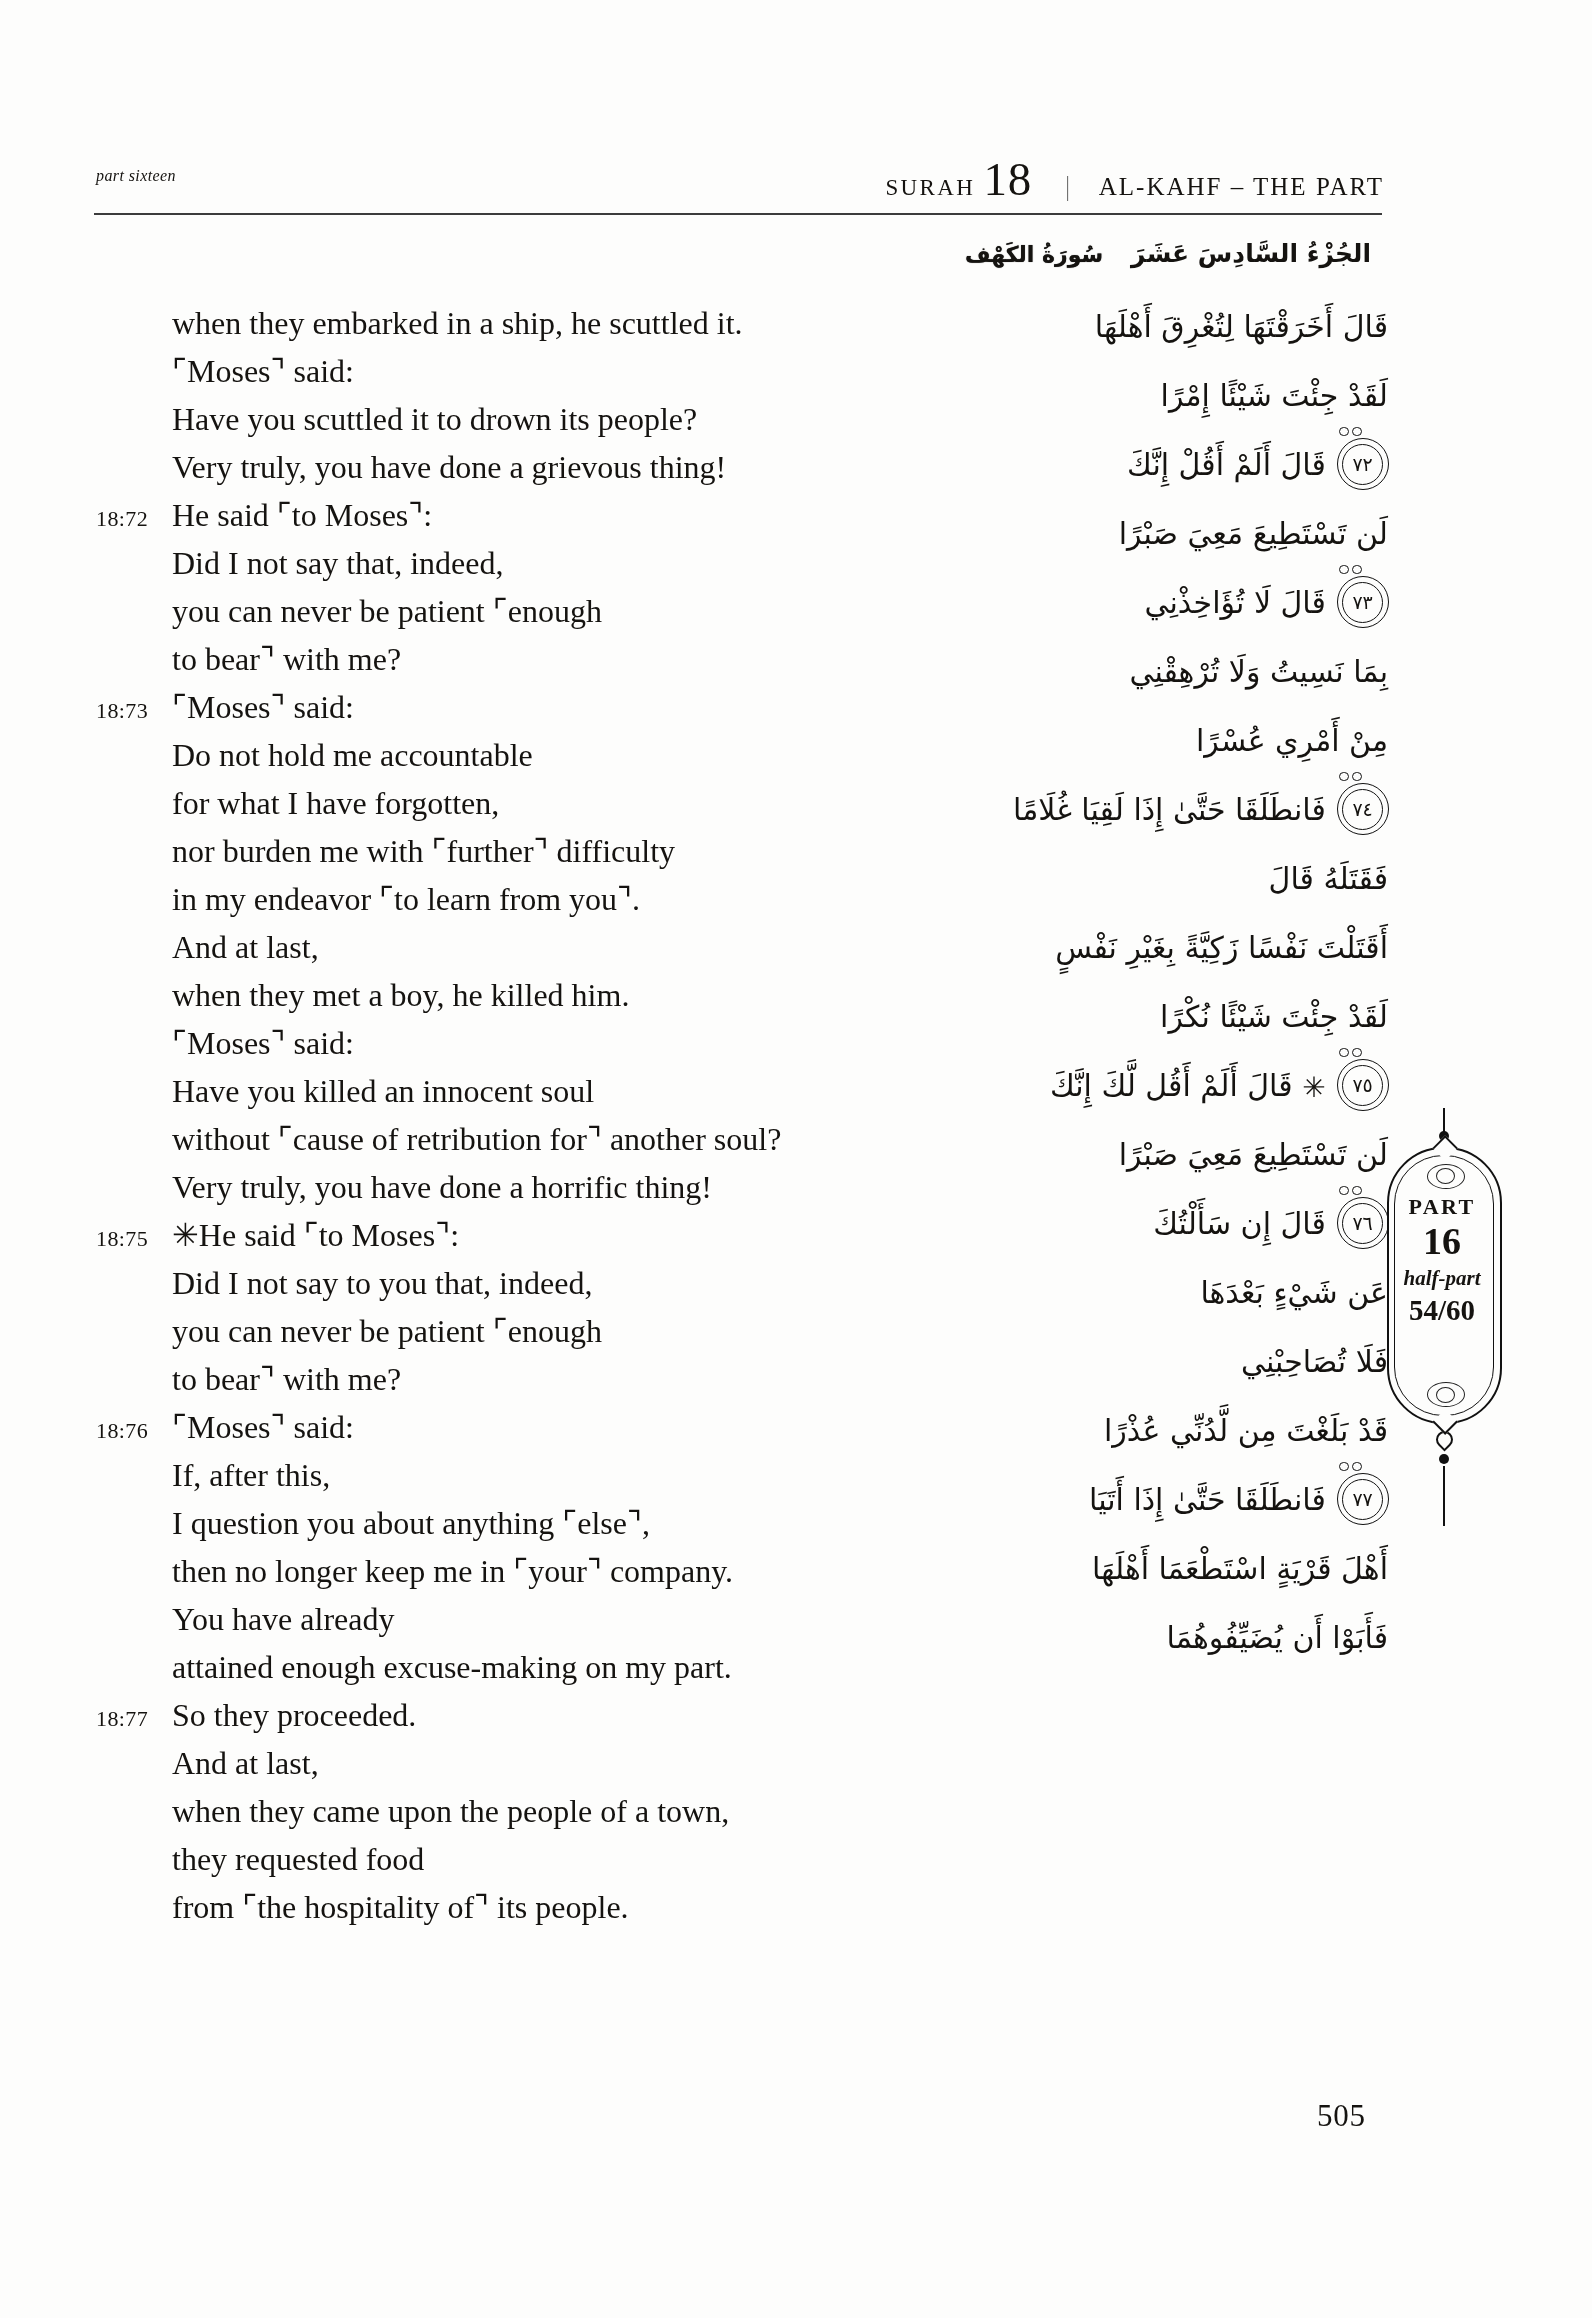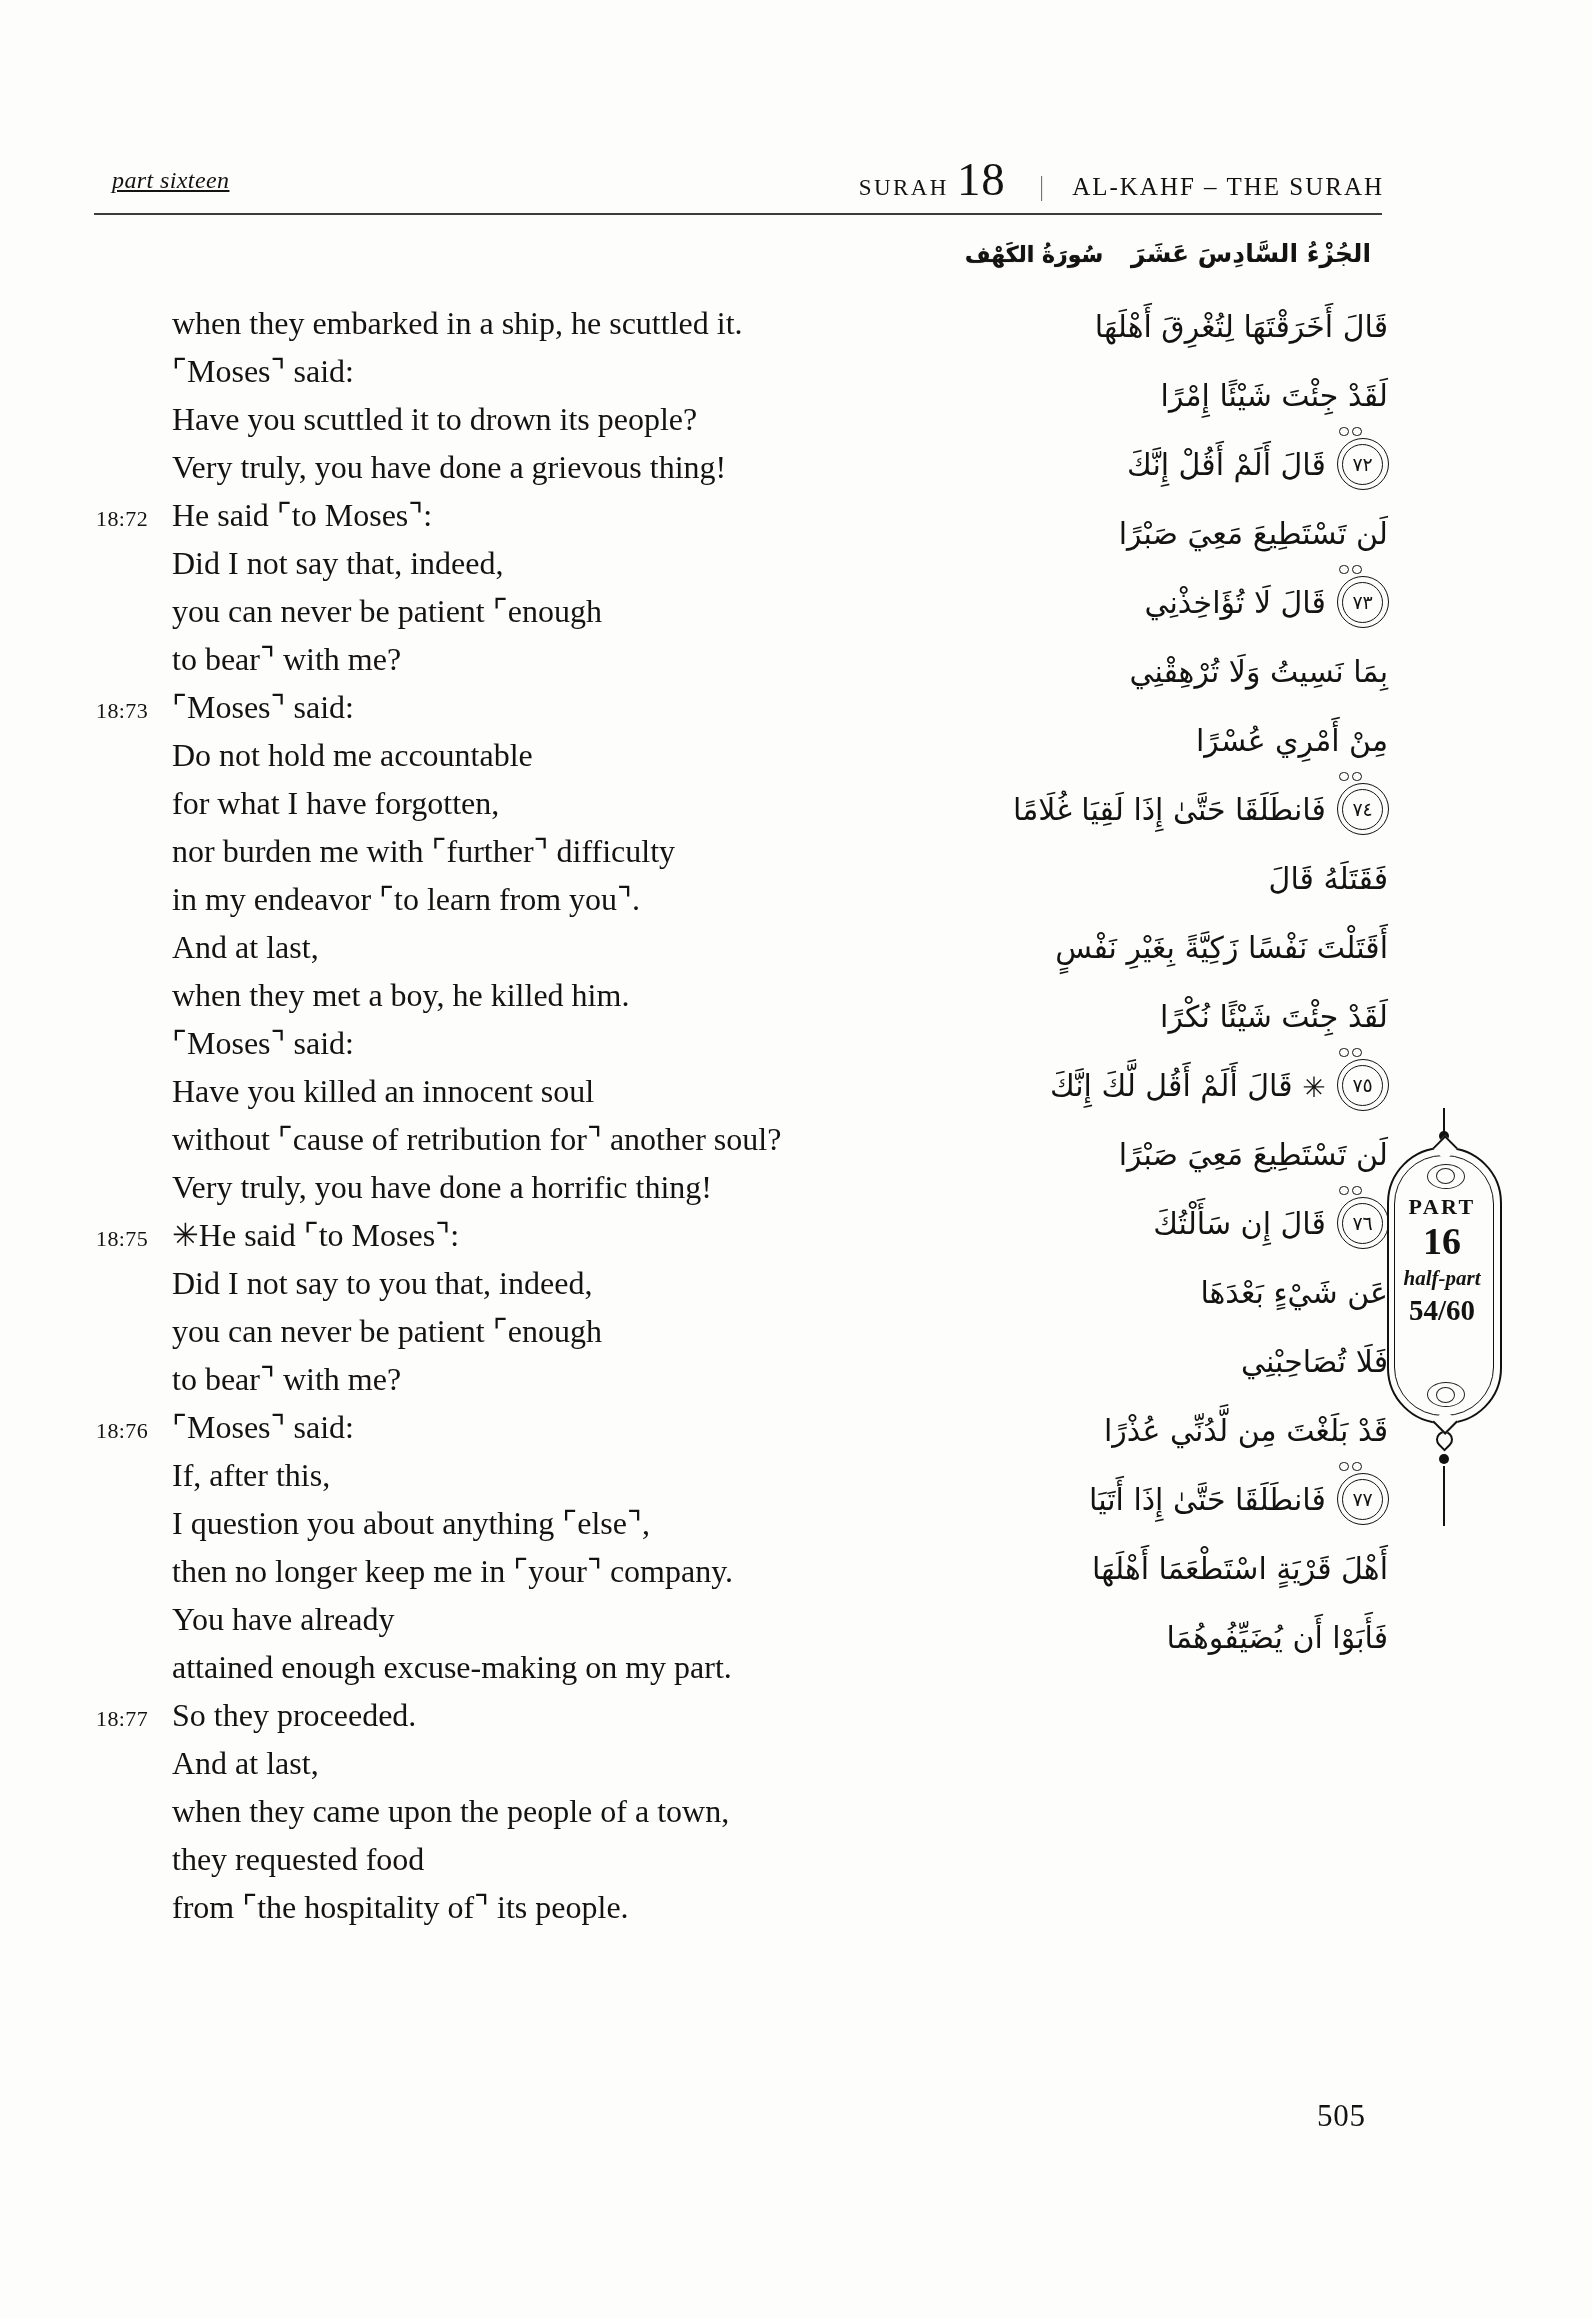--- a/index.html
+++ b/index.html
@@ -1,20 +1,20 @@
 <!DOCTYPE html>
 <html style="font-size:13px"><head>
 <meta charset="utf-8">
 <style>
   html,body{margin:0;padding:0;background:#e8e8e8;}
   .page{position:relative;width:1593px;height:2319px;background:#fdfdfc;color:#151310;overflow:hidden;
         font-family:"Liberation Serif","DejaVu Serif","DejaVu Sans",serif;}
 
   
-  .folio-left{position:absolute;left:112px;top:167px;font-style:italic;font-size:24px;letter-spacing:0.4px;text-decoration:underline;}
+  .folio-left{position:absolute;left:96px;top:167px;font-style:italic;font-size:16px;letter-spacing:0.4px;}
   .header-right{position:absolute;right:209px;top:152px;display:flex;align-items:baseline;white-space:nowrap;}
   .surah-label{font-size:23px;letter-spacing:2.4px;}
   .surah-number{font-size:47px;margin-left:8.2px;letter-spacing:0.8px;}
   .header-divider{font-size:28px;font-weight:200;color:#444;margin:0 28px 0 33px;transform:scaleX(.6);}
   .surah-title{font-size:25px;letter-spacing:2px;}
   .header-rule{position:absolute;left:94px;right:211px;top:213px;height:1.6px;background:#3c3c3c;}
 
   
   .arabic-header-juz{position:absolute;right:222px;top:239px;font-family:"DejaVu Sans",sans-serif;
         font-size:25px;font-weight:bold;direction:rtl;}
@@ -75,21 +75,21 @@
 <body>
 
 <div class="page">
 
   <div class="folio-left">part sixteen</div>
 
   <div class="header-right">
     <span class="surah-label">SURAH</span>
     <span class="surah-number">18</span>
     <span class="header-divider">|</span>
-    <span class="surah-title">AL-KAHF – THE SURAH</span>
+    <span class="surah-title">AL-KAHF – THE PART</span>
   </div>
 
   <div class="header-rule"></div>
 
   <div class="arabic-header-juz">الجُزْءُ السَّادِسَ عَشَرَ</div>
   <div class="arabic-header-surah">سُورَةُ الكَهْف</div>
 
   <section class="english-col" id="english-col">
   <div class="erow">
     <span class="vnum"></span><span class="etext">when they embarked in a ship, he scuttled it.</span>

